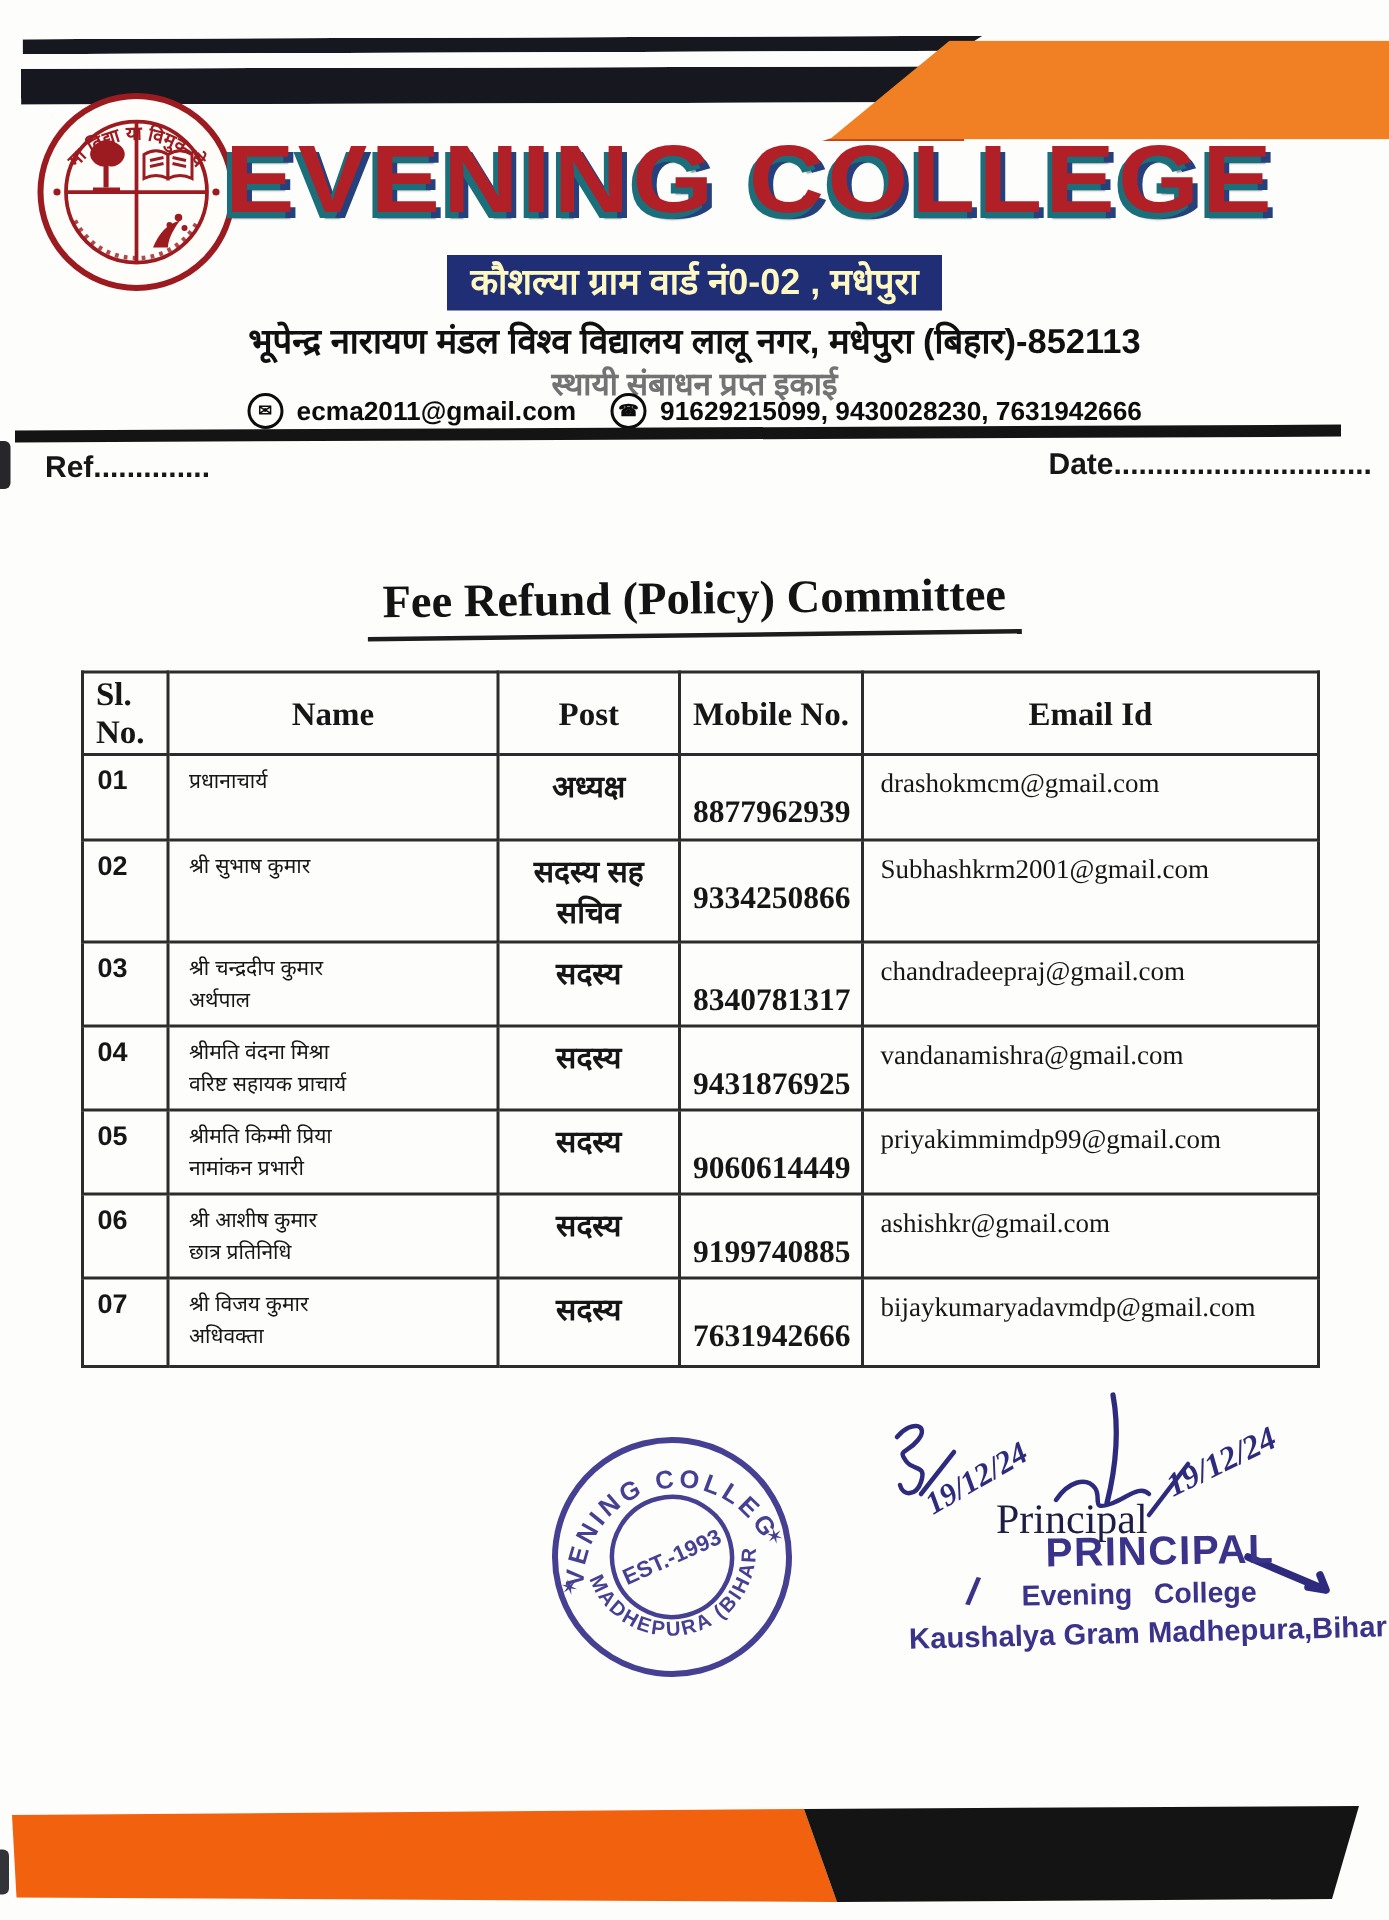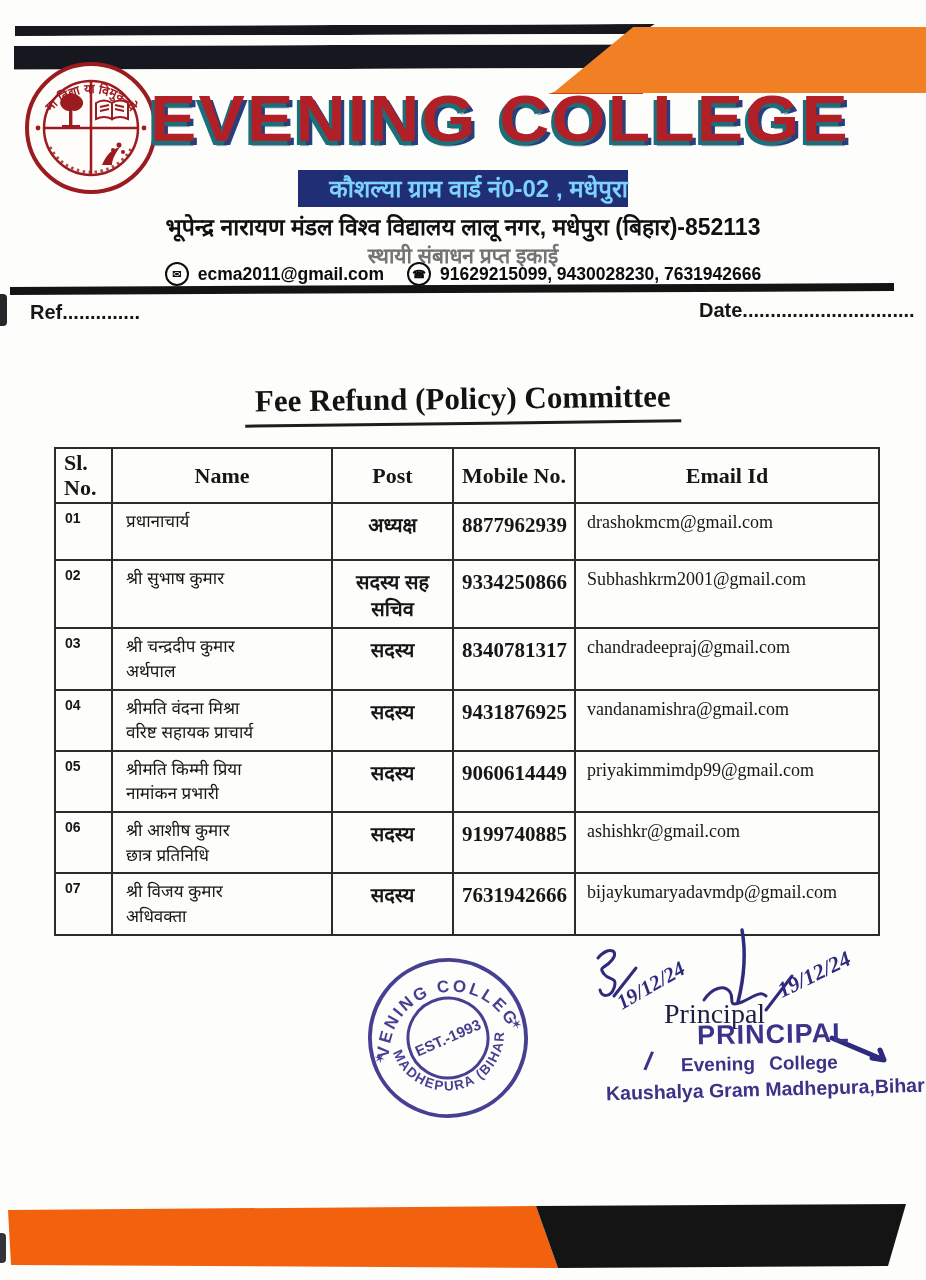--- a/index.html
+++ b/index.html
@@ -21,21 +21,21 @@
   .logo{position:absolute;left:20px;top:57px;width:142px;height:142px;}
   
   .college-name{
     position:absolute;left:150px;top:82px;width:700px;
     font-size:64px;font-weight:bold;letter-spacing:2px;color:#b11f27;white-space:nowrap;
     transform:scaleX(1.085);transform-origin:left center;
     text-shadow:-3px 4px 0 #1b6f7a,3px 4px 0 #24407d,0 5px 1px rgba(27,80,95,.55);
   }
   
   .addr-box{position:absolute;left:298px;top:170px;width:330px;height:37px;background:#202e76;
-    color:#7dd3fc;font-weight:bold;font-size:24px;text-align:right;line-height:37px;}
+    color:#fef9c3;font-weight:bold;font-size:24px;text-align:center;line-height:37px;}
   .uni-line{position:absolute;left:0;top:210px;width:926px;text-align:center;
     font-weight:bold;font-size:23px;color:#101010;}
   .unit-line{position:absolute;left:0;top:241px;width:926px;text-align:center;
     font-weight:bold;font-size:21px;color:#737373;}
   .contact-line{position:absolute;left:0;top:262px;width:926px;display:flex;
     justify-content:center;align-items:center;gap:9px;font-weight:bold;font-size:17.5px;color:#0c0c0c;}
   .cicon{display:inline-flex;align-items:center;justify-content:center;width:20px;height:20px;
     border:2px solid #0c0c0c;border-radius:50%;font-size:11px;line-height:1;}
   
   .rule{position:absolute;left:10px;top:285px;width:884px;height:8px;background:#141414;transform:rotate(-0.25deg);}
@@ -46,24 +46,24 @@
   .doc-title{display:inline-block;font-family:"Liberation Serif",serif;font-weight:bold;
     font-size:31px;color:#131313;border-bottom:3px solid #1d1d1d;padding:0 10px 5px;transform:rotate(-0.7deg);}
   
   .committee-table{position:absolute;left:54px;top:447px;width:824px;border-collapse:collapse;
     table-layout:fixed;}
   .committee-table td,.committee-table th{border:2px solid #2c2c2c;vertical-align:top;
     padding:4px 6px;overflow:hidden;}
   .committee-table th{font-family:"Liberation Serif",serif;font-weight:600;font-size:22px;
     text-align:center;vertical-align:middle;padding:2px 4px;}
   th.h-sl{text-align:left;line-height:1.12;padding-left:8px;}
-  td.c-sl{font-weight:bold;font-size:14px;padding-left:9px;padding-top:6px;}
-  td.c-name{font-size:17px;padding-left:13px;padding-top:6px;line-height:1.45;}
+  td.c-sl{font-weight:bold;font-size:18px;padding-left:9px;padding-top:6px;}
+  td.c-name{font-size:14px;padding-left:13px;padding-top:6px;line-height:1.45;}
   td.c-post{font-size:20px;text-align:center;padding-top:8px;line-height:1.35;font-weight:bold;}
-  td.c-mobile{font-family:"Liberation Serif",serif;font-weight:600;font-size:21px;padding-left:8px;padding-top:9px;border-radius:12px;}
+  td.c-mobile{font-family:"Liberation Serif",serif;font-weight:600;font-size:21px;padding-left:8px;padding-top:25px;border-radius:12px;}
   td.c-email{font-family:"Liberation Serif",serif;font-size:18px;padding-left:11px;padding-top:8px;}
   .nm2{display:block;}
   
   .stamp{position:absolute;left:356px;top:946px;width:184px;height:184px;transform:rotate(-14deg);opacity:.92;}
   
   .sig-svg{position:absolute;left:570px;top:918px;width:356px;height:170px;}
   .typed-principal{position:absolute;left:664px;top:998px;font-family:"Liberation Serif",serif;
     font-size:28px;color:#1d1d46;}
   .st-principal{position:absolute;left:697px;top:1019px;font-weight:bold;font-size:27px;
     letter-spacing:1px;color:#3b338a;transform:rotate(-1deg);}

